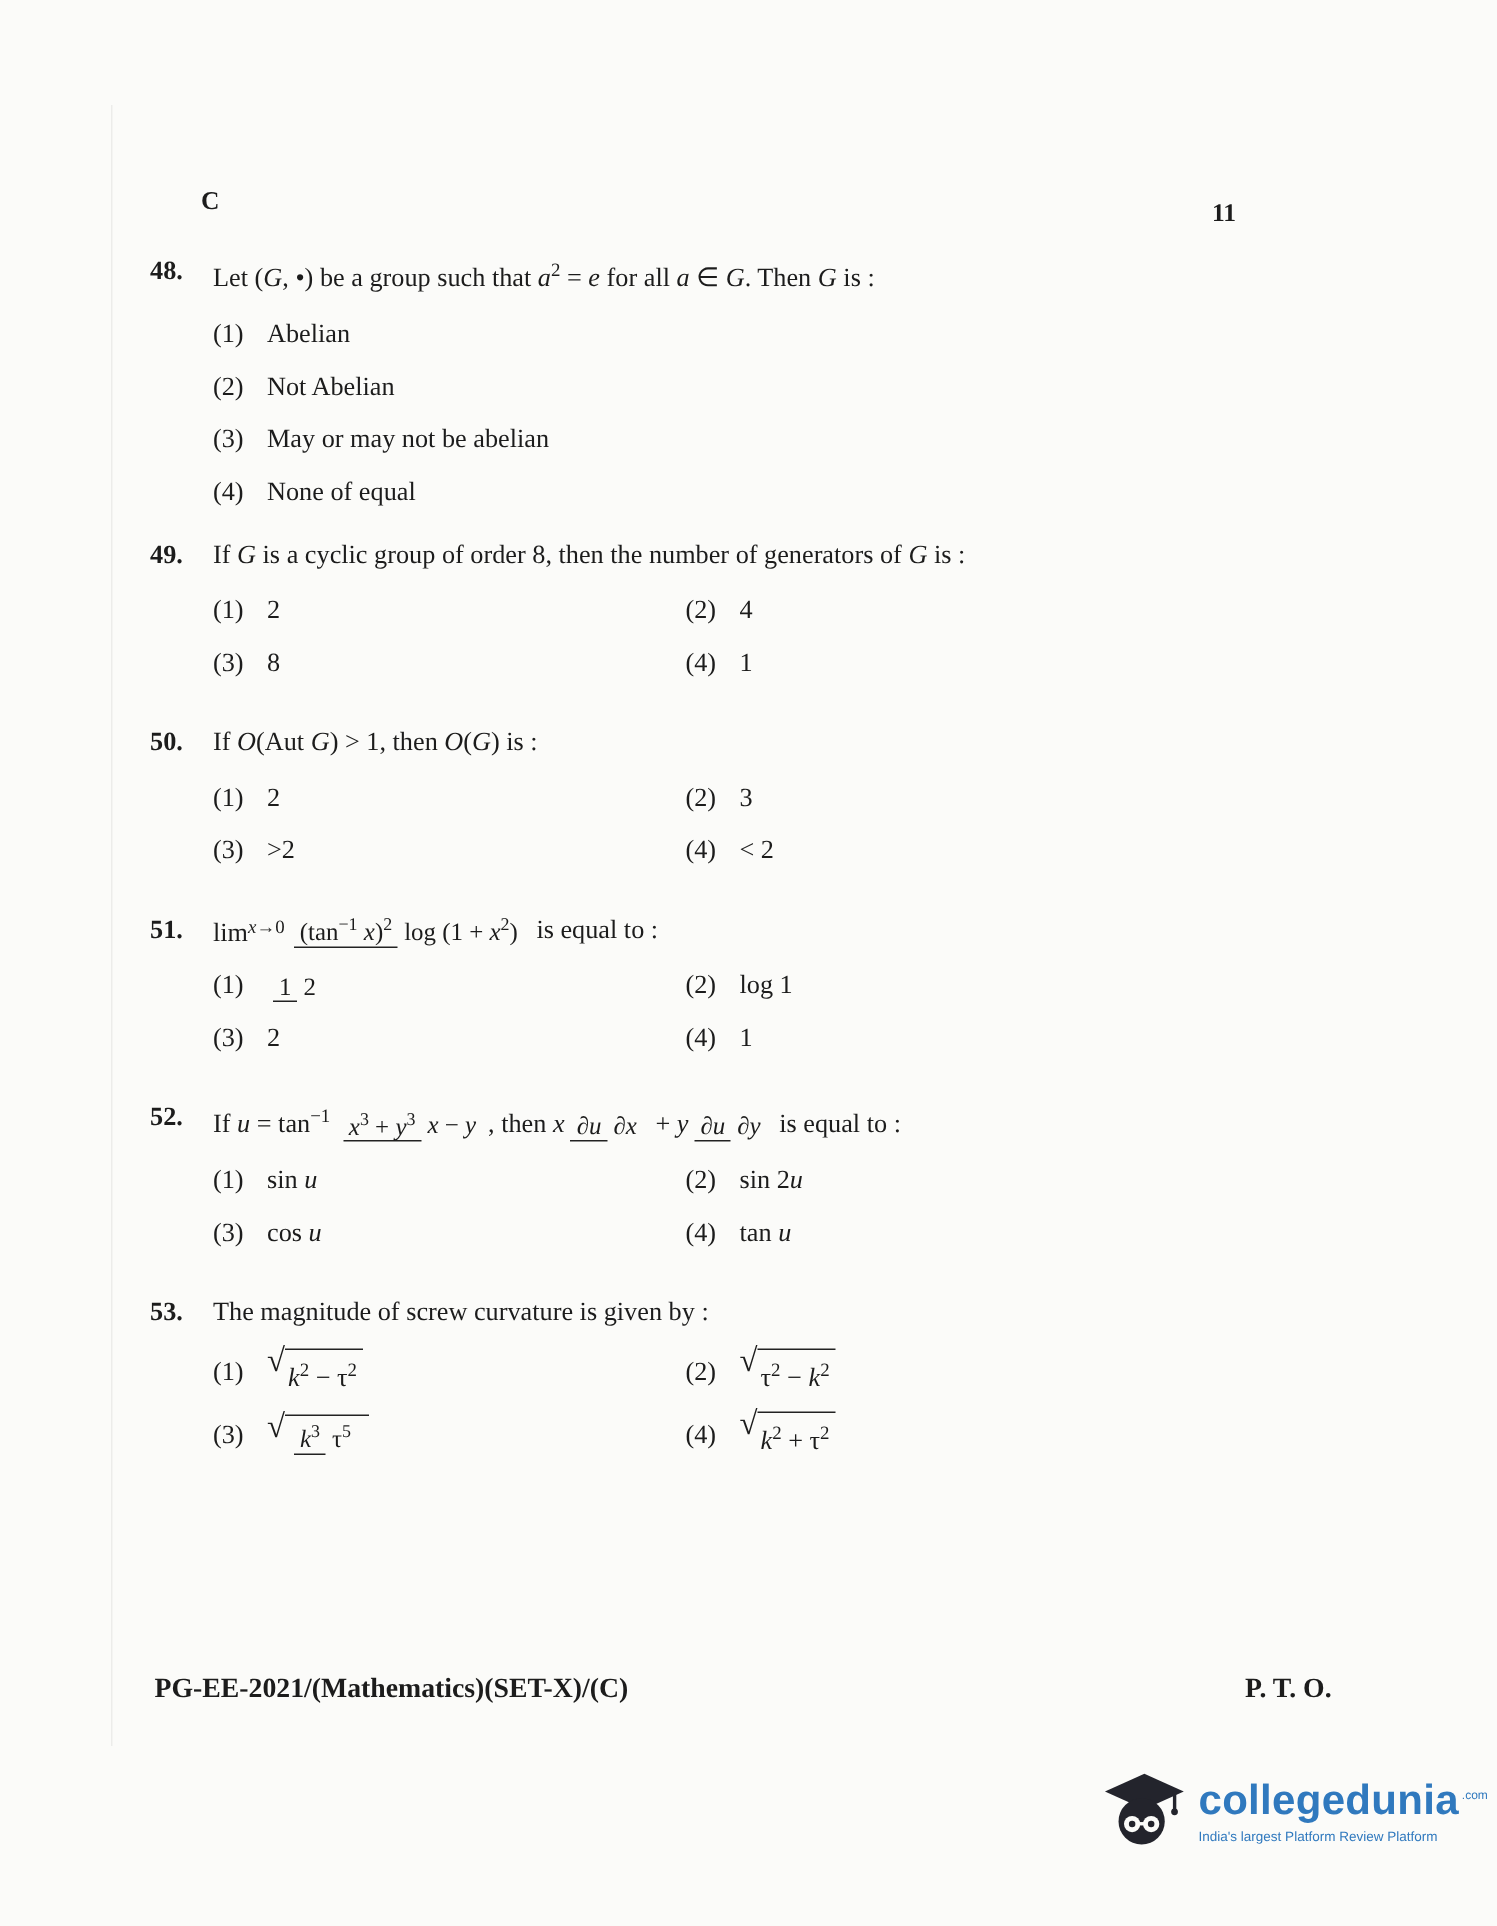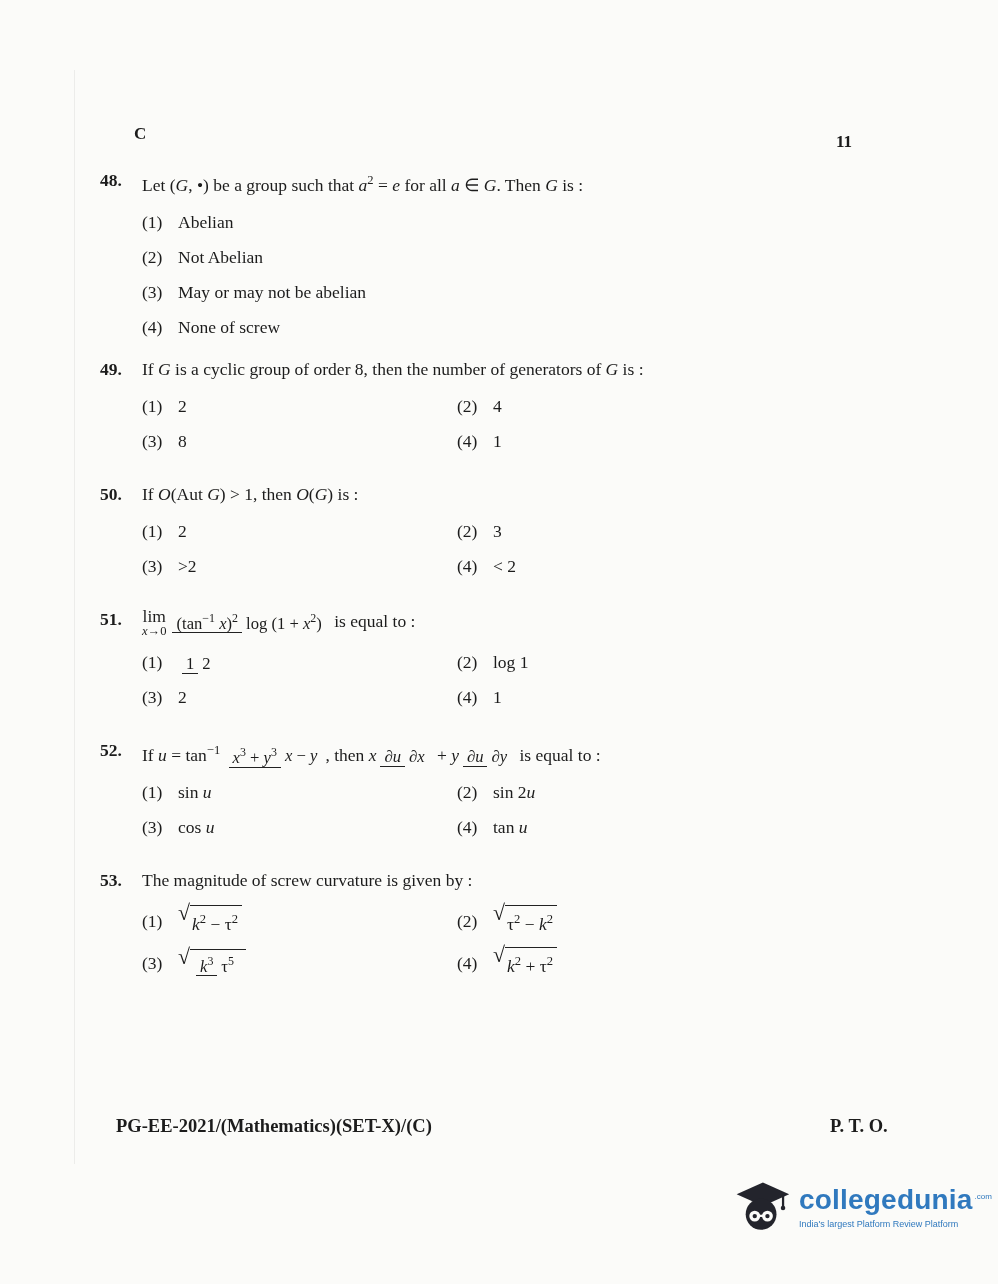--- a/index.html
+++ b/index.html
@@ -17,21 +17,21 @@
   }
   .scan-edge {
     position:absolute; left:74px; top:70px; bottom:120px;
     width:1px; background:rgba(0,0,0,0.06);
   }
   .corner-c {
     position:absolute; top:124px; left:134px;
     font-weight:bold; font-size:17px;
   }
   .page-num {
-    position:absolute; top:132px; left:836px;
+    position:absolute; top:132px; left:808px;
     font-weight:bold; font-size:17px;
   }
   .questions { position:absolute; top:168px; left:0; width:100%; }
   .question { padding-left:100px; margin-bottom:18px; }
   .q-head { display:flex; align-items:center; font-size:17.5px; margin-bottom:12px; line-height:25px; }
   .q-num { font-weight:bold; width:42px; flex:none; align-self:flex-start; }
   .q-text { }
   .opts { margin-left:42px; }
   .opts-grid { display:grid; grid-template-columns:315px 1fr; }
   .opt { display:flex; align-items:center; margin-bottom:11px; font-size:17.5px; line-height:24px; }
@@ -39,31 +39,31 @@
   .opt-text { }
 
   
   .frac {
     display:inline-flex; text-align:center;
     vertical-align:middle; margin:0 4px; font-size:0.95em; line-height:1.15;
   }
   .frac .num { border-bottom:1.2px solid #222; padding:0 4px; }
   .frac .den { padding:0 4px; }
   .lim {
-    display:inline-flex; flex-direction:column; text-align:center;
+    display:inline-flex; flex-direction:row; text-align:center;
     vertical-align:middle; line-height:1.05; margin-right:2px;
   }
   .lim-under { font-size:0.72em; }
   .sqrt { display:inline-flex; align-items:flex-start; vertical-align:middle; }
   .sqrt-sym { font-size:1.25em; line-height:1; transform:translateY(-2px); }
   .rad { border-top:1.3px solid #222; padding:1px 4px 0 2px; }
   sup { font-size:0.72em; }
 
   .footer { position:absolute; top:1116px; left:0; width:100%; height:30px; }
-  .footer-left { position:absolute; left:103px; font-weight:bold; font-size:18.5px;margin-left:13px; }
+  .footer-left { position:absolute; left:103px; font-weight:bold; font-size:18.5px; }
   .footer-right { position:absolute; left:830px; font-weight:bold; font-size:18.5px; }
 
   .logo {
     position:absolute; top:1178px; left:733px;
     display:flex; align-items:center; gap:8px;
     font-family:"Liberation Sans", sans-serif;
     justify-content:flex-end;
   }
   .logo-icon { width:58px; height:58px; flex:none; }
   .logo-text-block { display:flex; flex-direction:column; }
@@ -96,21 +96,21 @@
         <div class="opt">
           <span class="opt-label">(2)</span>
           <span class="opt-text">Not Abelian</span>
         </div>
         <div class="opt">
           <span class="opt-label">(3)</span>
           <span class="opt-text">May or may not be abelian</span>
         </div>
         <div class="opt">
           <span class="opt-label">(4)</span>
-          <span class="opt-text">None of screw</span>
+          <span class="opt-text">None of equal</span>
         </div>
       </div>
     </div>
 
     <div class="question">
       <div class="q-head">
         <span class="q-num">49.</span>
         <span class="q-text">If <i>G</i> is a cyclic group of order 8, then the number of generators of <i>G</i> is :</span>
       </div>
       <div class="opts opts-grid">

